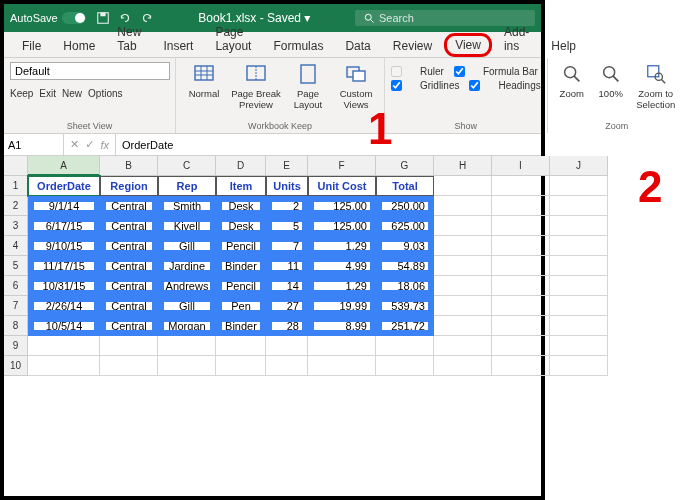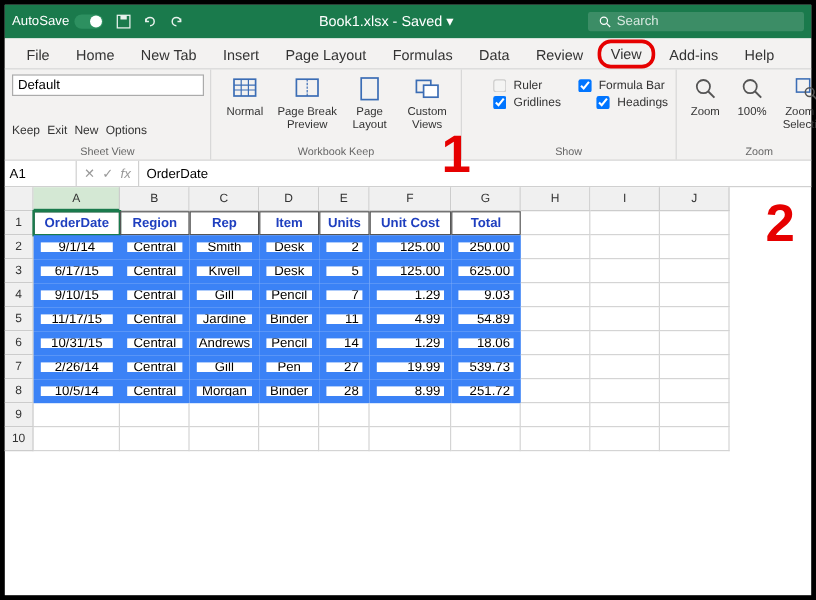--- a/index.html
+++ b/index.html
@@ -1,17 +1,17 @@
 <!DOCTYPE html>
 <html><head>
 <meta charset="utf-8">
 <style>
 * { box-sizing: border-box; margin: 0; padding: 0; font-family: "Segoe UI", Arial, sans-serif; }
 body { background: #fff; width: 680px; height: 500px; overflow: hidden; position: relative; }
-.frame { border: 4px solid #000; width: 680px; height: 500px; position: relative; background: #fff; }
+.frame { border: 4px solid #000; width: 545px; height: 500px; position: relative; background: #fff; }
 
 
 .titlebar { background: #1a7a4c; height: 28px; display: flex; align-items: center; color: #fff; font-size: 11px; padding: 0 6px; }
 .autosave { display: flex; align-items: center; gap: 4px; }
 .toggle { width: 24px; height: 12px; background: #2d9060; border-radius: 6px; position: relative; }
 .toggle::after { content: ""; position: absolute; right: 1px; top: 1px; width: 10px; height: 10px; background: #fff; border-radius: 50%; }
 .qat { display: flex; gap: 8px; margin-left: 10px; }
 .qat-icon { width: 14px; height: 14px; opacity: 0.9; }
 .title-center { flex: 1; text-align: center; font-size: 12px; }
 .searchbox { display: flex; align-items: center; gap: 4px; background: rgba(255,255,255,0.15); padding: 2px 8px; border-radius: 2px; min-width: 180px; }
@@ -22,24 +22,24 @@
 .tab.highlight { border: 3px solid #e60000; border-radius: 11px; padding: 2px 8px; }
 
 
 .ribbon { background: #f3f2f1; height: 76px; display: flex; border-bottom: 1px solid #d0d0d0; }
 .group { border-right: 1px solid #d8d8d8; padding: 4px 6px 0 6px; display: flex; flex-direction: column; justify-content: flex-start; }
 .group-label { font-size: 9px; color: #666; text-align: center; padding-bottom: 2px; }
 .group-body { flex: 1; display: flex; align-items: flex-start; gap: 4px; }
 .rbtn { display: flex; flex-direction: column; align-items: center; justify-content: flex-start; font-size: 9.5px; color: #333; text-align: center; width: 44px; cursor: pointer; gap: 2px; }
 .rbtn.small { width: auto; flex-direction: row; font-size: 10px; gap: 3px; }
 .ricon { width: 24px; height: 24px; display: flex; align-items: center; justify-content: center; }
-.chk { display: flex; align-items: center; gap: 6px; font-size: 10px; color: #333; margin-left: 20px; }
+.chk { display: flex; align-items: center; gap: 18px; font-size: 10px; color: #333; }
 .chk input { width: 11px; height: 11px; }
 .sheetview-combo { width: 160px; height: 18px; border: 1px solid #ababab; background: #fff; font-size: 11px; padding: 0 4px; }
-.sv-row { display: flex; gap: 6px; margin-top: 20px; font-size: 10px; color: #888; }
+.sv-row { display: flex; gap: 6px; margin-top: 4px; font-size: 10px; color: #888; }
 
 .highlight2 { border: 3px solid #e60000; border-radius: 4px; }
 
 
 .fbar { height: 22px; display: flex; align-items: center; border-bottom: 1px solid #d0d0d0; background: #fff; font-size: 11px; }
 .namebox { width: 60px; border-right: 1px solid #d0d0d0; padding: 0 4px; height: 100%; display: flex; align-items: center; }
 .fbar-btns { display: flex; gap: 6px; padding: 0 6px; color: #999; border-right: 1px solid #d0d0d0; height: 100%; align-items: center; }
 .fcontent { padding: 0 6px; flex: 1; }
 
 

